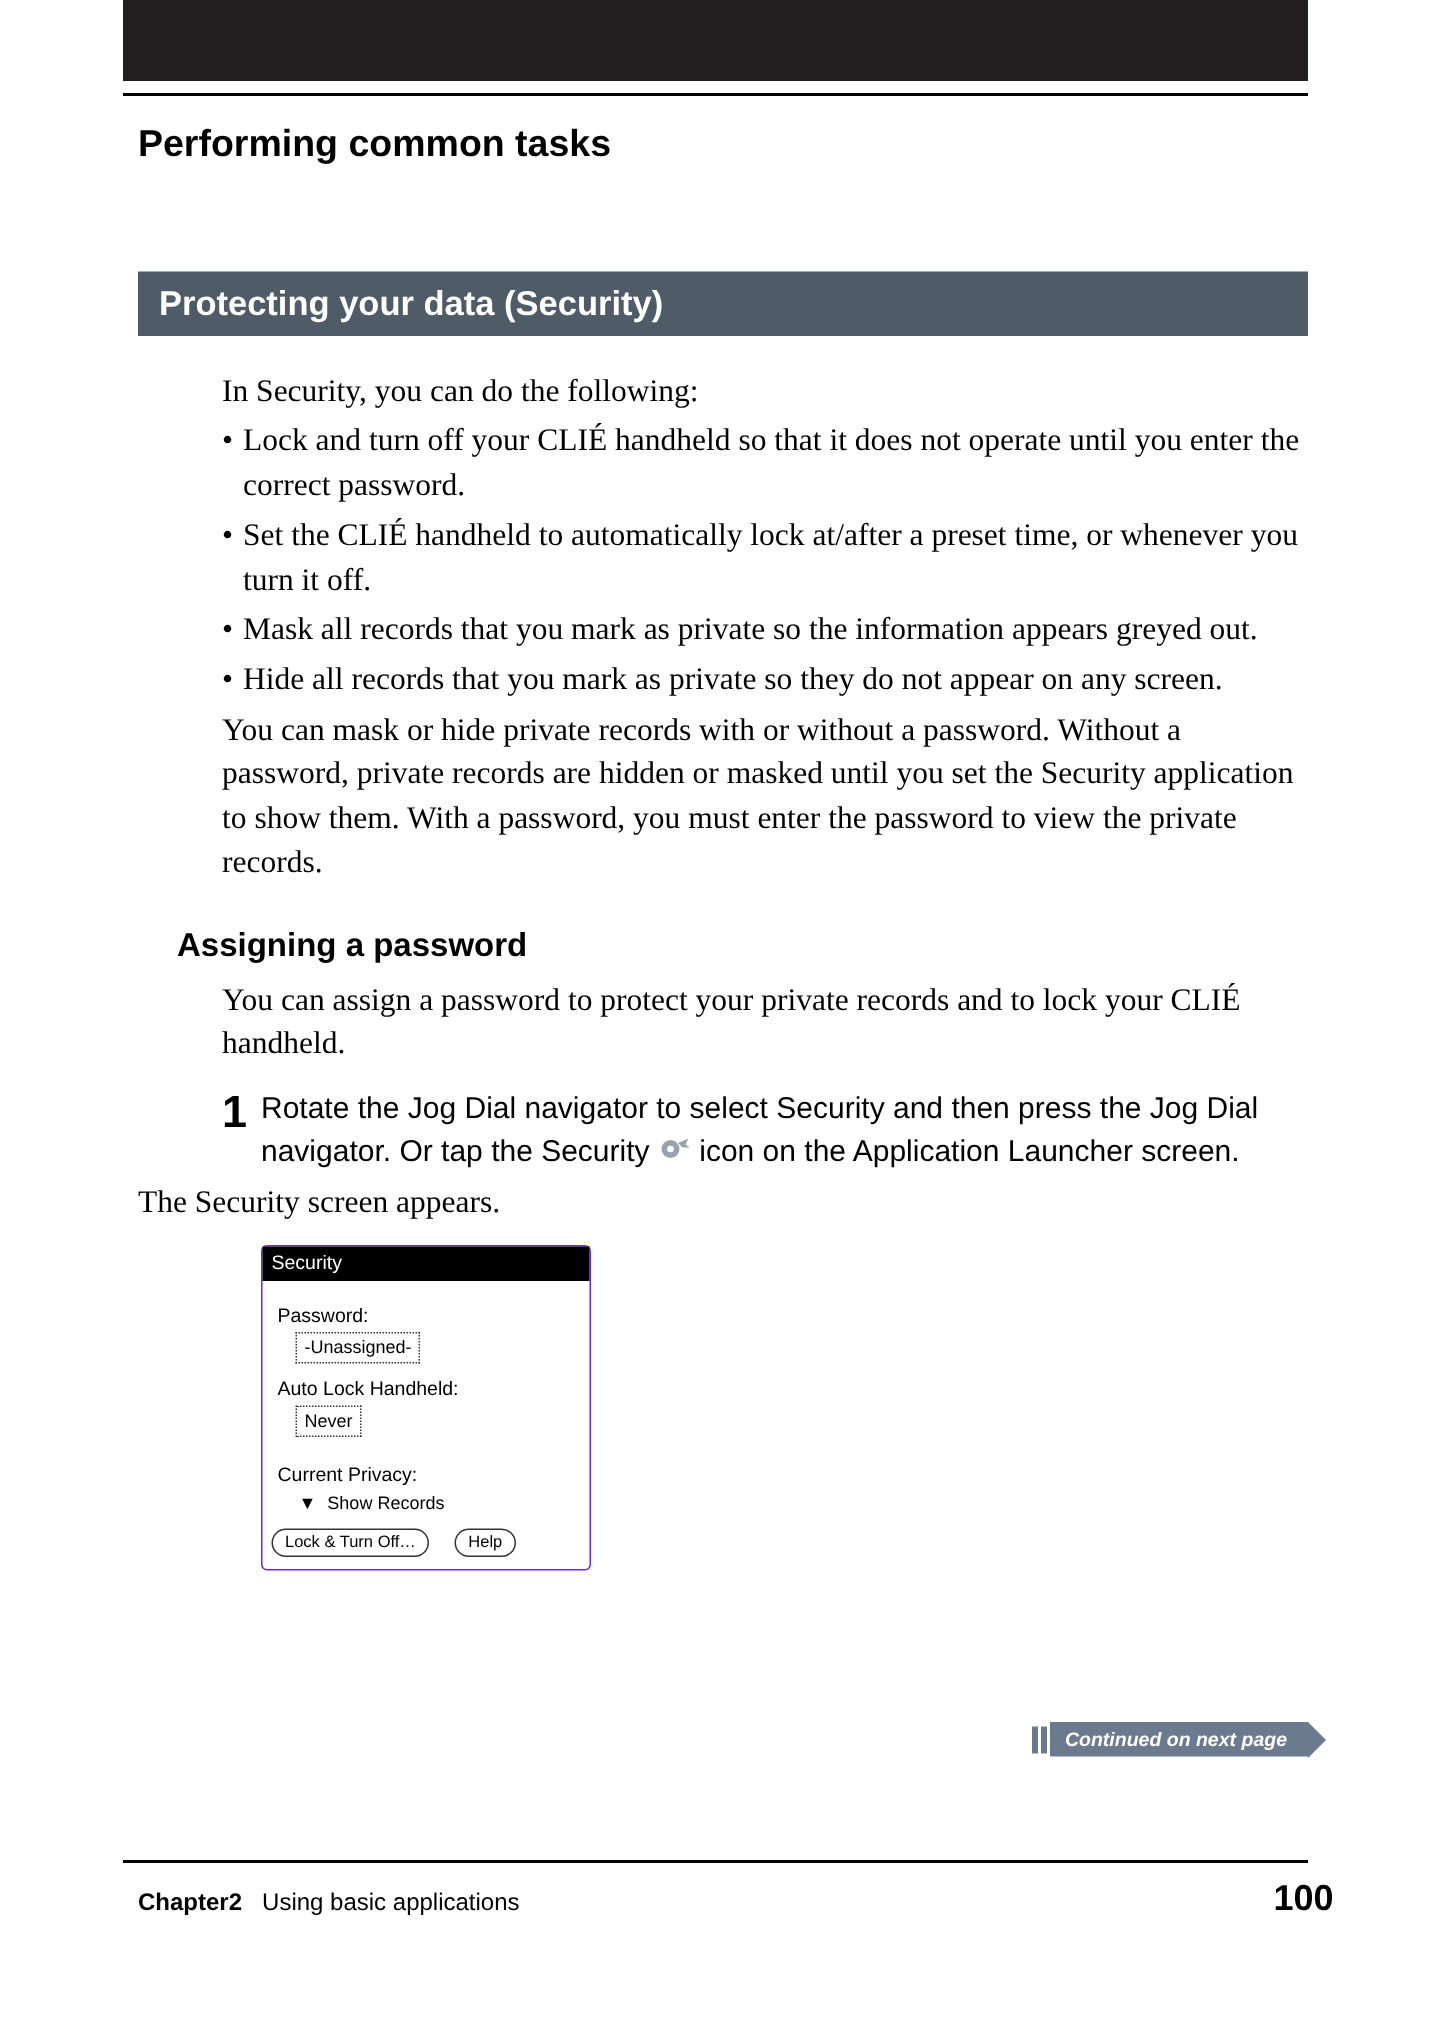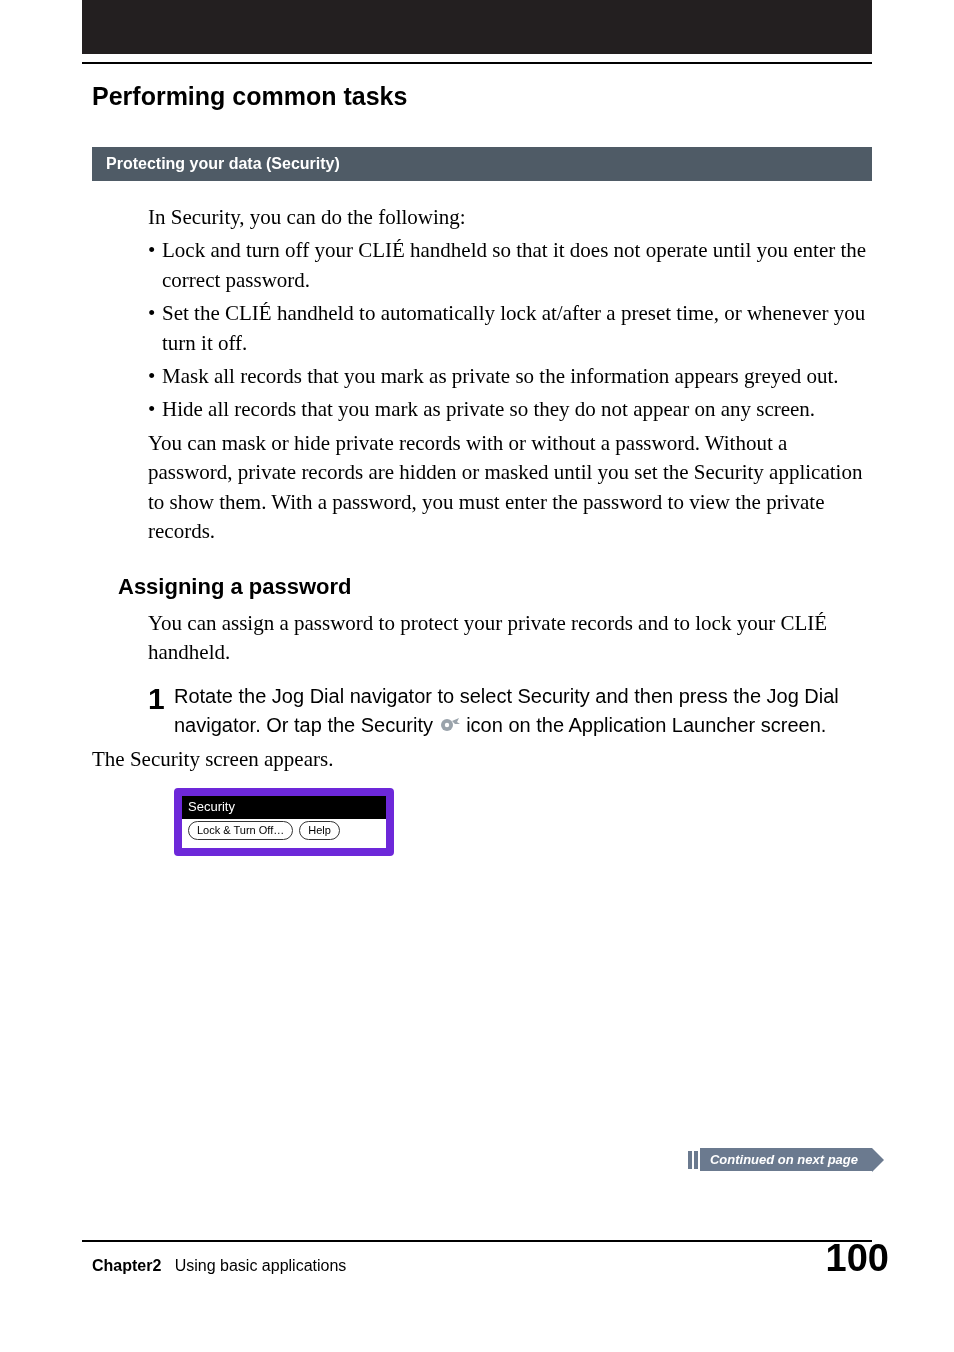--- a/index.html
+++ b/index.html
@@ -21,26 +21,26 @@
     border-top: 2px solid #000;
   }
   .breadcrumb {
     font-family: Verdana, Arial, sans-serif;
     font-weight: 700;
     font-size: 25px;
     margin: 18px 3px 0 92px;
   }
   .section-bar {
     background: #4f5b66;
-    margin: 36px 82px 0 92px;
+    margin: 70px 82px 0 92px;
     padding: 8px 14px;
     color: #fff;
     font-family: Verdana, Arial, sans-serif;
     font-weight: 700;
-    font-size: 16px;
+    font-size: 23px;
   }
   .body-area {
     margin: 22px 82px 0 92px;
     font-size: 21px;
     line-height: 1.4;
   }
   .para { margin-left: 56px; margin-bottom: 4px; }
   .bullet-row {
     display: flex;
     margin-left: 56px;
@@ -79,21 +79,21 @@
     margin-top: 4px;
     font-size: 21px;
   }
   .inline-icon {
     display: inline-block;
     vertical-align: middle;
   }
   
   .sec-shot {
     width: 220px;
-    border: 8px solid #6d28d9;
+    border: 1px solid #6d28d9;
     border-radius: 4px;
     margin: 14px 0 0 82px;
     font-family: Arial, sans-serif;
     font-size: 13px;
     padding-bottom: 8px;
   }
   .sec-title {
     background: #000;
     color: #fff;
     padding: 2px 6px;
@@ -105,21 +105,21 @@
     display: inline-block;
     border: 1px dotted #333;
     padding: 1px 5px;
     margin: 2px 0 2px 12px;
     font-size: 12px;
   }
   .drop-row { margin: 2px 0 6px 14px; font-size: 12px; }
   .drop-arrow { display:inline-block; margin-right:4px; }
   .btn-row {
     display: flex;
-    gap: 6px;
+    gap: 17px;
     padding: 2px 6px 0 6px;
   }
   .pill-btn {
     border: 1px solid #333;
     border-radius: 10px;
     padding: 1px 8px;
     font-size: 11px;
     background: #fff;
   }
   
@@ -171,21 +171,21 @@
   .foot-left {
     font-family: Verdana, Arial, sans-serif;
     font-size: 16px;
   }
   .foot-left .ch {
     font-weight: 700;
   }
   .foot-right {
     font-family: Verdana, Arial, sans-serif;
     font-weight: 700;
-    font-size: 38px;
+    font-size: 24px;
   }
 </style>
 </head>
 <body>
 
 <div class="top-bar"></div>
 <div class="under-line"></div>
 
 <div class="breadcrumb">Performing common tasks</div>
 
@@ -227,20 +227,33 @@
           <path d="M13 6 L20 3 L18 7 L21 9 L16 9 Z" fill="#9aa3ab"></path>
         </svg>
       </span>
       <span> icon on the Application Launcher screen.</span>
     </div>
   </div>
   <p class="step-follow">The Security screen appears.</p>
 
   <div class="sec-shot">
     <div class="sec-title">Security</div>
+    <div class="sec-inner">
+      <div class="sec-lbl">Password:</div>
+      <span class="dotted-box">-Unassigned-</span>
+
+      <div class="sec-lbl">Auto Lock Handheld:</div>
+      <span class="dotted-box">Never</span>
+
+      <div class="sec-lbl" style="margin-top:14px;">Current Privacy:</div>
+      <div class="drop-row">
+        <span class="drop-arrow">▼</span>
+        <span>Show Records</span>
+      </div>
+    </div>
     <div class="btn-row">
       <span class="pill-btn">Lock &amp; Turn Off…</span>
       <span class="pill-btn">Help</span>
     </div>
   </div>
 </div>
 
 <div class="cont-wrap">
   <div class="cont-bars"></div>
   <div class="cont-bars"></div>

